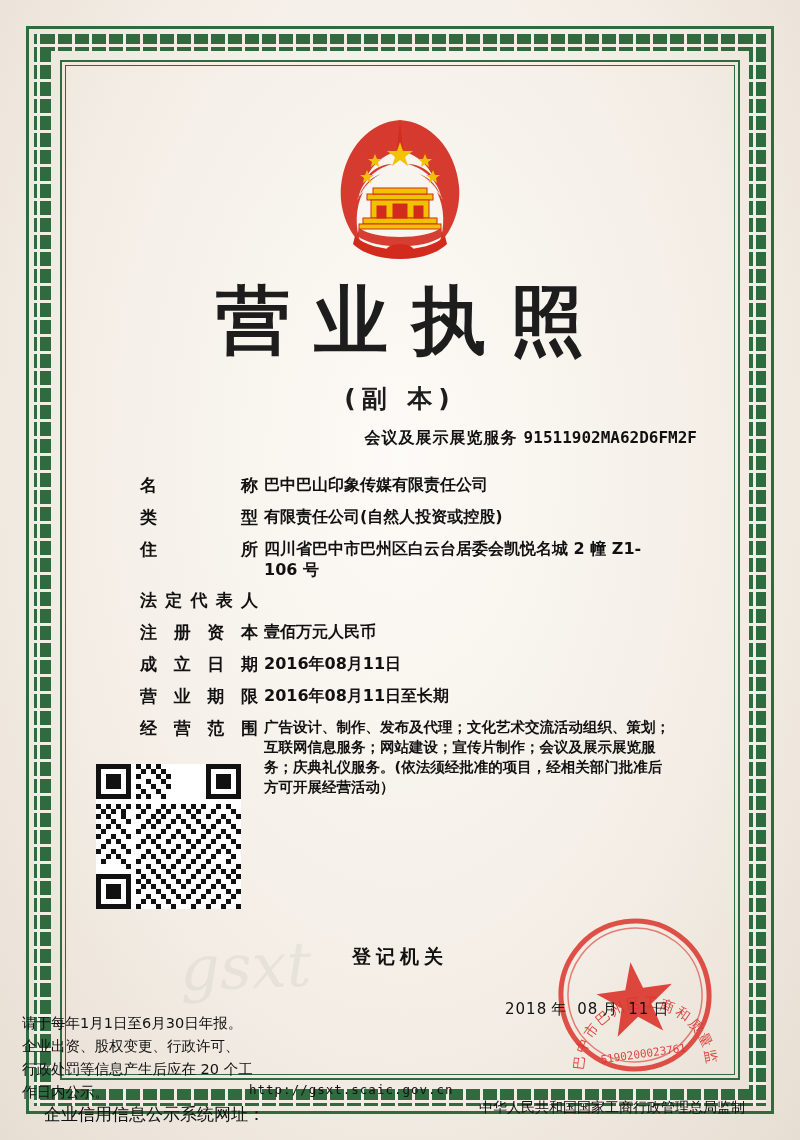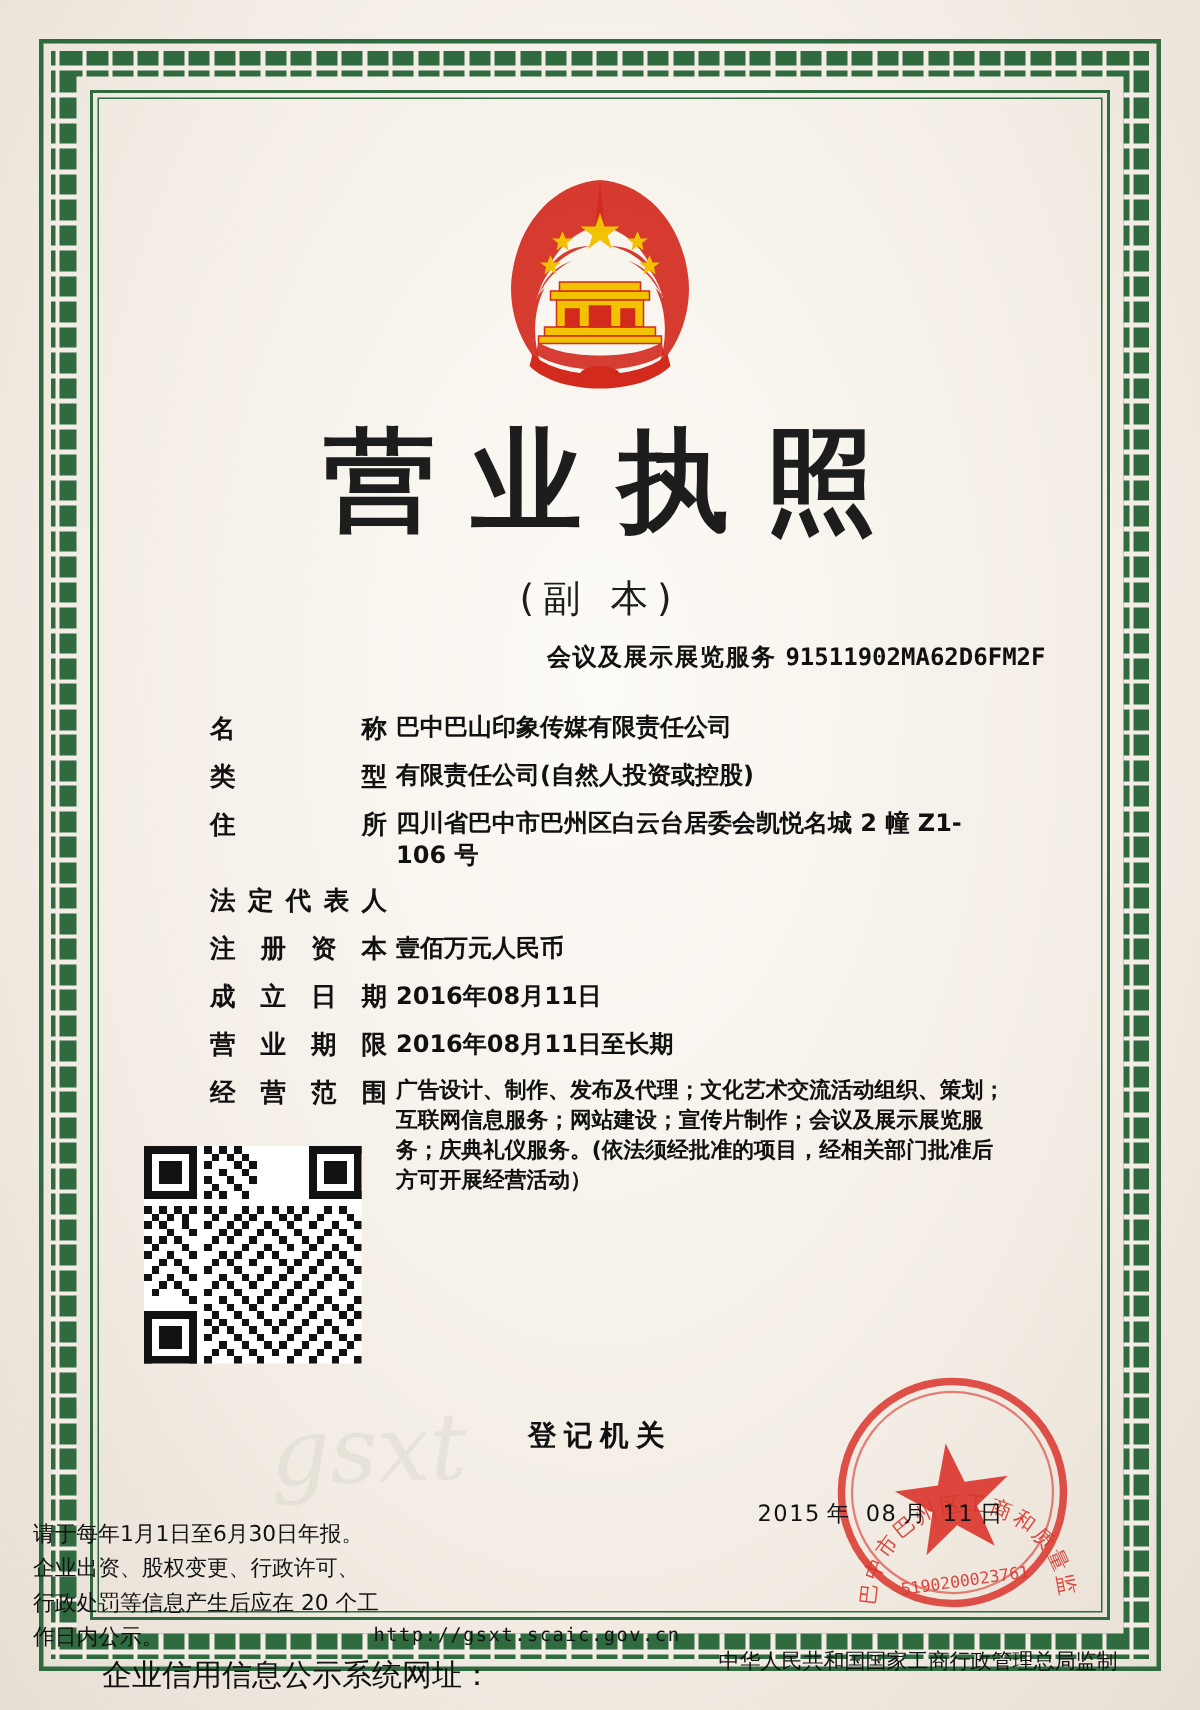--- a/index.html
+++ b/index.html
@@ -65,21 +65,21 @@
   
   .title{
     position:absolute;left:0;right:0;top:272px;text-align:center;
     font-family:"DejaVu Serif","Liberation Serif",serif;
     font-weight:bold;
     font-size:74px;letter-spacing:24px;color:#1d1d1d;
     text-indent:24px;
   }
   .subtitle{
     position:absolute;left:0;right:0;top:382px;text-align:center;
-    font-size:25px;letter-spacing:6px;color:#1d1d1d;
+    font-size:25px;letter-spacing:6px;color:#1d1d1d;font-weight:bold;
   }
   .credit-code{
     position:absolute;right:103px;top:428px;
     font-size:16px;color:#111;letter-spacing:1px;font-weight:bold;
   }
   .credit-code .num{font-family:"DejaVu Sans Mono","Liberation Mono",monospace;letter-spacing:0px;margin-left:6px;}
 
   
   .fields{position:absolute;left:140px;top:474px;width:530px;}
   .row{display:flex;align-items:flex-start;margin-bottom:9px;}
@@ -121,22 +121,22 @@
     font-size:15px;color:#111;letter-spacing:1px;
   }
   .dateline .d{margin:0 10px 0 4px;}
 
   
   .notice{
     position:absolute;left:22px;top:1012px;width:270px;
     font-size:14.5px;line-height:23px;color:#111;
   }
   .site-label{
-    position:absolute;left:68px;top:1103px;
-    font-size:20px;color:#111;
+    position:absolute;left:44px;top:1103px;
+    font-size:17px;color:#111;
   }
   .site-url{
     position:absolute;left:249px;top:1082px;
     font-size:12.5px;color:#111;
     font-family:"DejaVu Sans Mono","Liberation Mono",monospace;
     letter-spacing:1px;
   }
   .issuer{
     position:absolute;right:55px;top:1099px;
     font-size:14px;color:#111;margin-left:32px;
@@ -522,21 +522,21 @@
         <path id="sealArc" d="M 95 170 m -62 0 a 62 62 0 1 1 124 0" fill="none"></path>
         <text font-size="14" fill="#d9342b" opacity="0.9" font-family="'DejaVu Sans','Liberation Sans',sans-serif" letter-spacing="2">
           <textPath href="#sealArc" startOffset="4%">巴中市巴州区工商和质量监督管理局</textPath>
         </text>
         <text x="95" y="158" font-size="11" fill="#d9342b" opacity="0.9" text-anchor="middle" font-family="'DejaVu Sans Mono','Liberation Mono',monospace">5190200023761</text>
       </g>
     </svg>
   </div>
 
   <div class="dateline">
-    <span>2015</span><span class="d">年</span><span>08</span><span class="d">月</span><span>11</span><span class="d">日</span>
+    <span>2018</span><span class="d">年</span><span>08</span><span class="d">月</span><span>11</span><span class="d">日</span>
   </div>
 
   <div class="notice">
     <div>请于每年1月1日至6月30日年报。</div>
     <div>企业出资、股权变更、行政许可、</div>
     <div>行政处罚等信息产生后应在 20 个工</div>
     <div>作日内公示。</div>
   </div>
 
   <div class="site-label">企业信用信息公示系统网址：</div>

